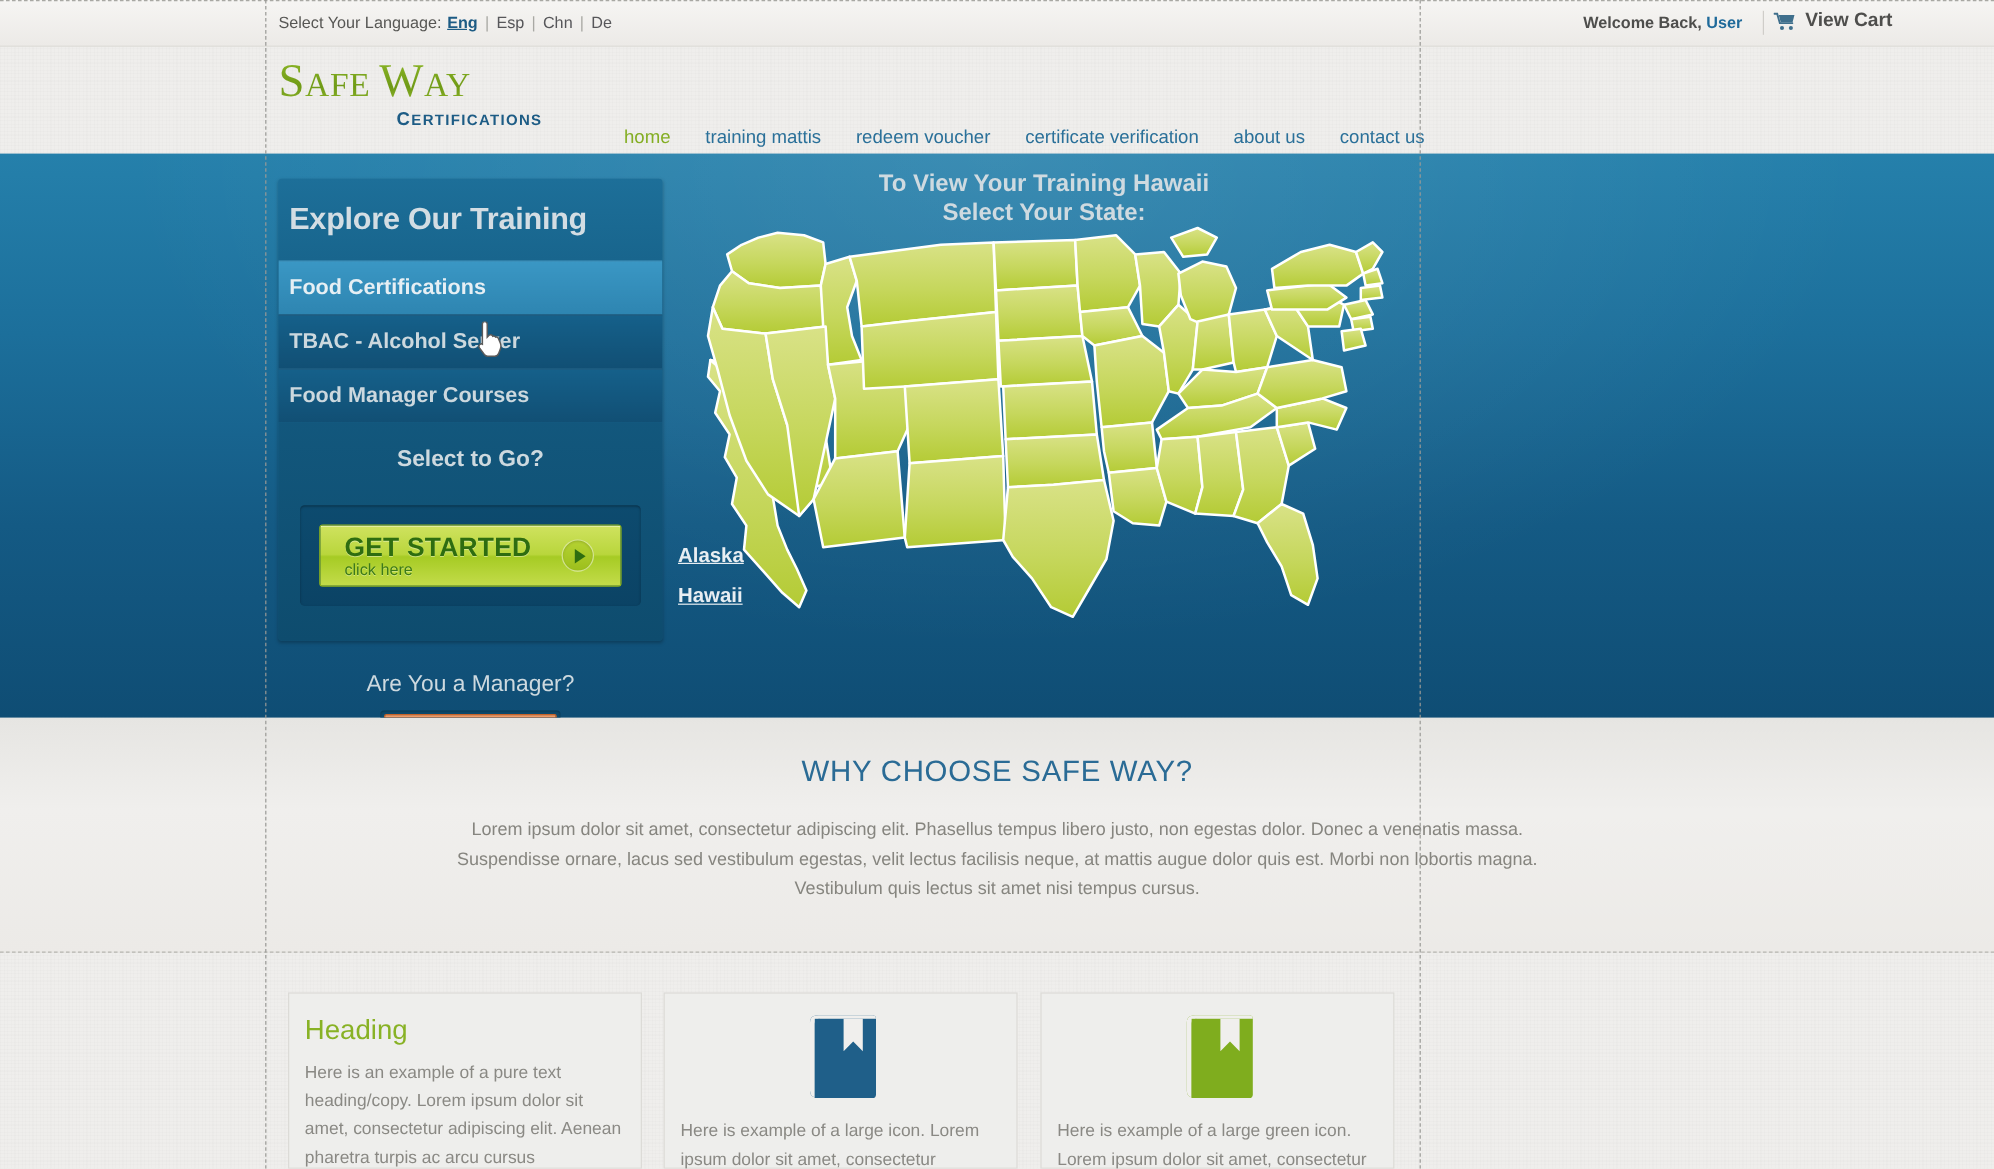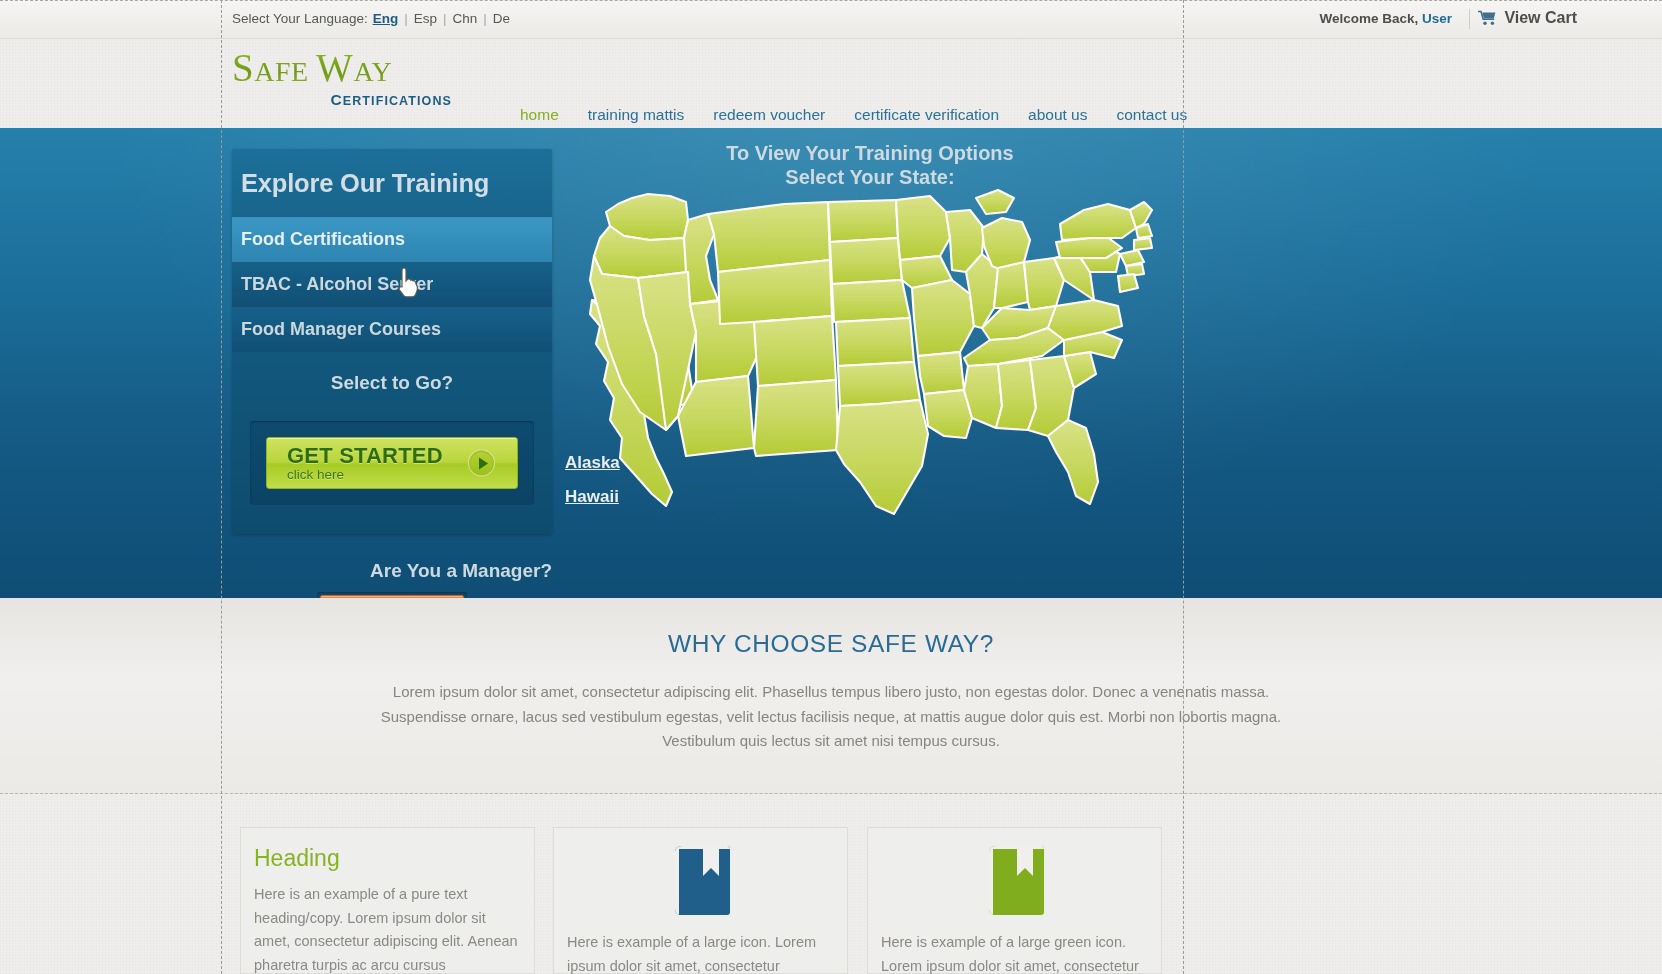--- a/index.html
+++ b/index.html
@@ -183,21 +183,21 @@
   }
   .arrow-circle .tri {
     width: 0; height: 0;
     border-left: 9px solid #2e6d10;
     border-top: 6px solid transparent;
     border-bottom: 6px solid transparent;
     margin-left: 3px;
   }
 
   .manager-q {
-    text-align: right; font-size: 19px; font-weight: bold;
+    text-align: center; font-size: 19px; font-weight: normal;
     color: #cdd9df; padding: 26px 0 10px 0;
   }
   .btn-orange-wrap {
     width: 150px; margin: 0 auto; padding: 3px;
     background: #0d4a6d; border-radius: 3px;
     box-shadow: inset 0 1px 2px rgba(0,0,0,0.3);
   }
   .btn-orange {
     position: relative; height: 28px; border-radius: 2px; cursor: pointer;
     background: linear-gradient(180deg, #ef8646 0%, #e2763a 50%, #d96c2f 100%);
@@ -362,21 +362,21 @@
           <span class="t">LEARN MORE</span>
           <span class="arrow-circle-sm">
               <span class="tri"></span>
             </span>
         </div>
       </div>
     </div>
 
     <div class="map-area">
       <div class="map-heading">
-        <div>To View Your Training Options</div>
+        <div>To View Your Training Hawaii</div>
         <div>Select Your State:</div>
       </div>
 
       <svg class="map-svg" width="580" height="360" viewBox="0 0 580 360">
         <defs>
           <linearGradient id="mg" x1="0" y1="0" x2="0" y2="1">
             <stop offset="0%" stop-color="#d9e287"></stop>
             <stop offset="55%" stop-color="#c6d75d"></stop>
             <stop offset="100%" stop-color="#b4cb35"></stop>
           </linearGradient>

